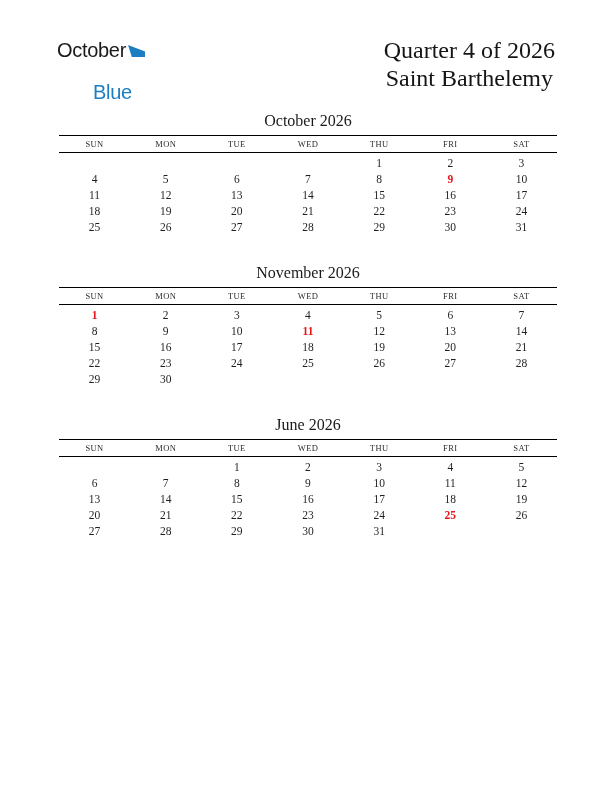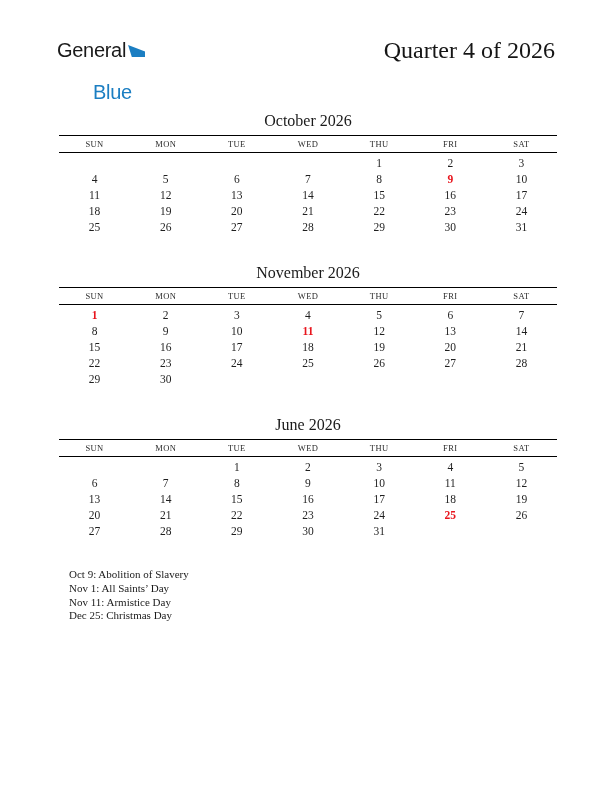--- a/index.html
+++ b/index.html
@@ -72,26 +72,27 @@
   }
 </style>
 </head>
 <body>
 
 <div class="page">
 
   <div class="header">
     <div class="logo">
       <div class="logo-line1">
-        <span>General</span><span class="logo-tri" style="background: rgb(27, 126, 194);"></span>
+        <span>October</span><span class="logo-tri" style="background: rgb(27, 126, 194);"></span>
       </div>
       <div class="logo-line2" style="color: rgb(27, 126, 194); margin-top: 23px;">Blue</div>
     </div>
     <div class="title">
       <div>Quarter 4 of 2026</div>
+      <div>Saint Barthelemy</div>
     </div>
   </div>
 
   <div id="months">
       <section class="month">
         <h2 class="month-title">October 2026</h2>
         <table class="grid">
           <thead>
             <tr>
               <th>SUN</th>
@@ -273,20 +274,14 @@
               <td>30</td>
               <td>31</td>
               <td></td>
               <td></td>
             </tr>
           </tbody>
         </table>
       </section>
     </div>
 
-  <div class="notes" id="notes">
-      <div>Oct 9: Abolition of Slavery</div>
-      <div>Nov 1: All Saints’ Day</div>
-      <div>Nov 11: Armistice Day</div>
-      <div>Dec 25: Christmas Day</div>
-    </div>
 
 </div>
 
 </body></html>

